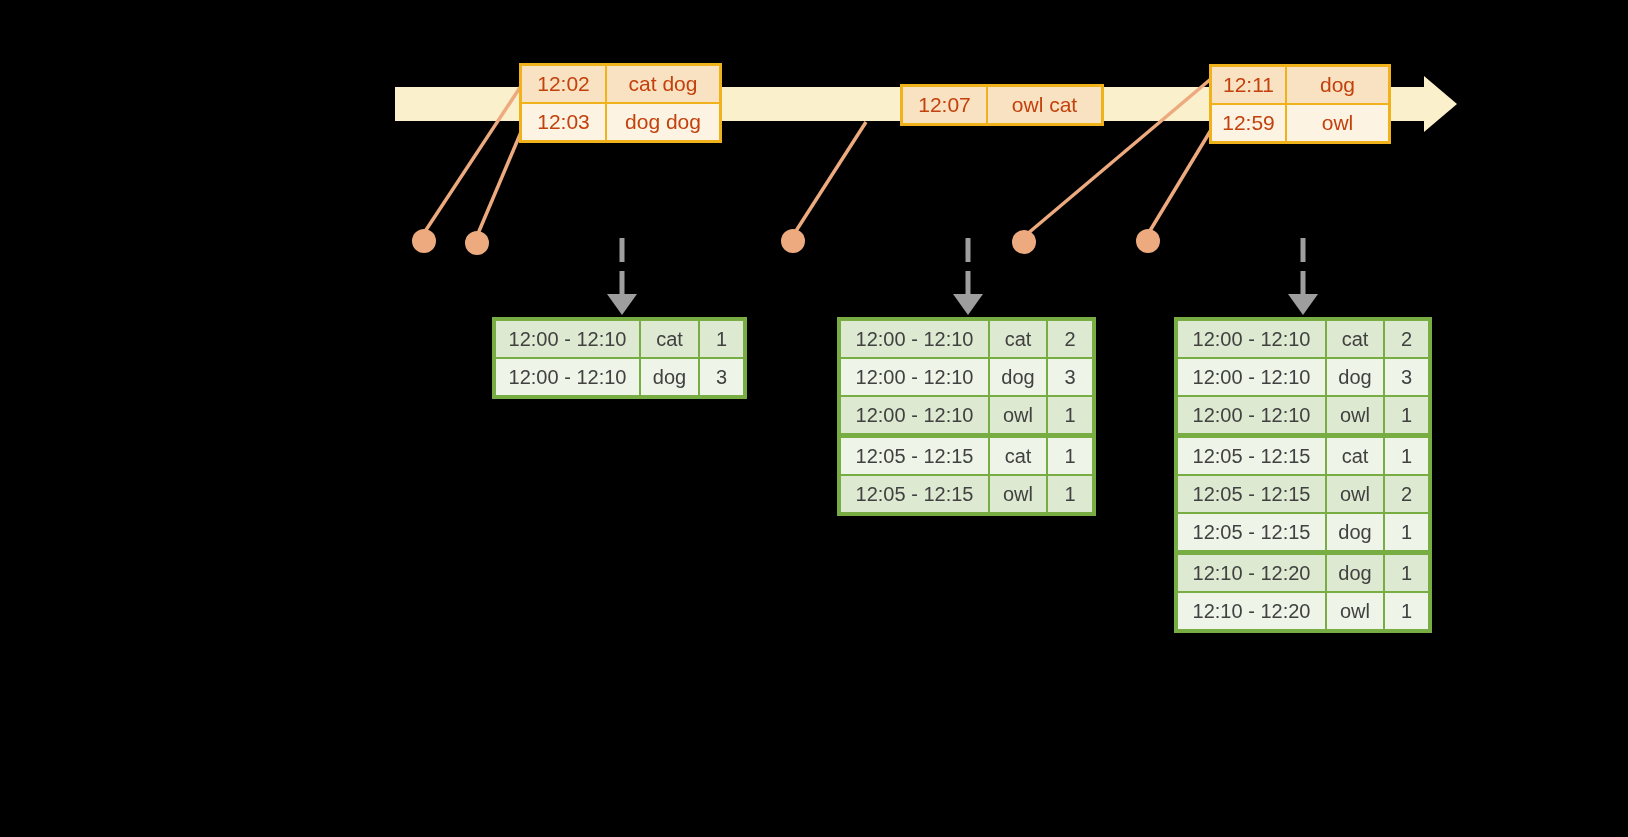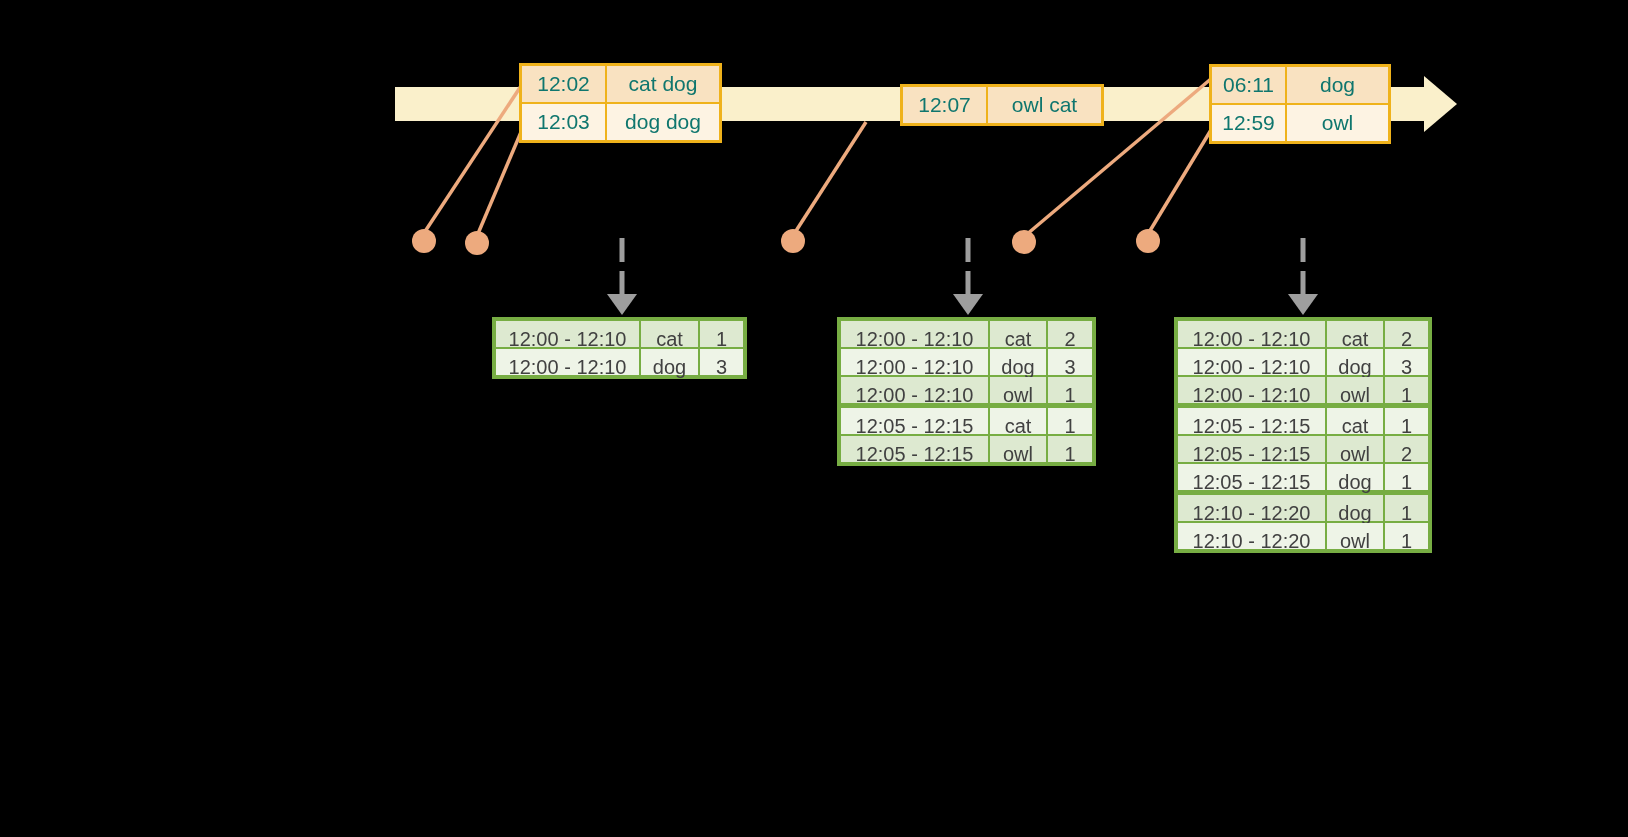--- a/index.html
+++ b/index.html
@@ -13,38 +13,38 @@
   .etable {
     position:absolute; background:#EFB21B; border:3px solid #EFB21B;
     display:flex; flex-direction:column; row-gap:2px; z-index:2;
   }
   .erow  { display:grid; column-gap:2px; }
   .et1 .erow { grid-template-columns:83px 112px; }
   .et2 .erow { grid-template-columns:83px 113px; }
   .et3 .erow { grid-template-columns:73px 101px; }
   .ecell {
     height:36px; line-height:36px; text-align:center;
-    font-size:21px; color:#0f766e; white-space:nowrap;
+    font-size:21px; color:#c2410c; white-space:nowrap;
   }
   .peach-d { background:#F9E2C1; }
   .peach-l { background:#FDF3E3; }
 
   
   .gtable {
     position:absolute; background:#77AD43; border:4px solid #77AD43;
     display:flex; flex-direction:column; z-index:2;
   }
   .grow { display:grid; column-gap:2px; margin-top:2px; }
   .grow:first-child { margin-top:0; }
   .grow.grp { margin-top:5px; }
   .g1 .grow { grid-template-columns:143px 57px 43px; }
   .g2 .grow { grid-template-columns:147px 56px 44px; }
   .g3 .grow { grid-template-columns:147px 56px 43px; }
   .gcell {
-    height:26px; line-height:36px; text-align:center;
+    height:36px; line-height:36px; text-align:center;
     font-size:20px; color:#414141; white-space:nowrap;
   }
   .sage-d { background:#DDE9D0; }
   .sage-l { background:#EEF4E7; }
 
   
   .et1 { left:519px;  top:63px; }
   .et2 { left:864px;  top:84px;margin-left:36px; }
   .et3 { left:1209px; top:64px; }
   .g1  { left:492px;  top:317px; }
@@ -100,21 +100,21 @@
 
   <div class="etable et2">
     <div class="erow">
       <div class="ecell peach-d">12:07</div>
       <div class="ecell peach-d">owl cat</div>
     </div>
   </div>
 
   <div class="etable et3">
     <div class="erow">
-      <div class="ecell peach-d">06:11</div>
+      <div class="ecell peach-d">12:11</div>
       <div class="ecell peach-d">dog</div>
     </div>
     <div class="erow">
       <div class="ecell peach-l">12:59</div>
       <div class="ecell peach-l">owl</div>
     </div>
   </div>
 
   <div class="gtable g1">
     <div class="grow">

